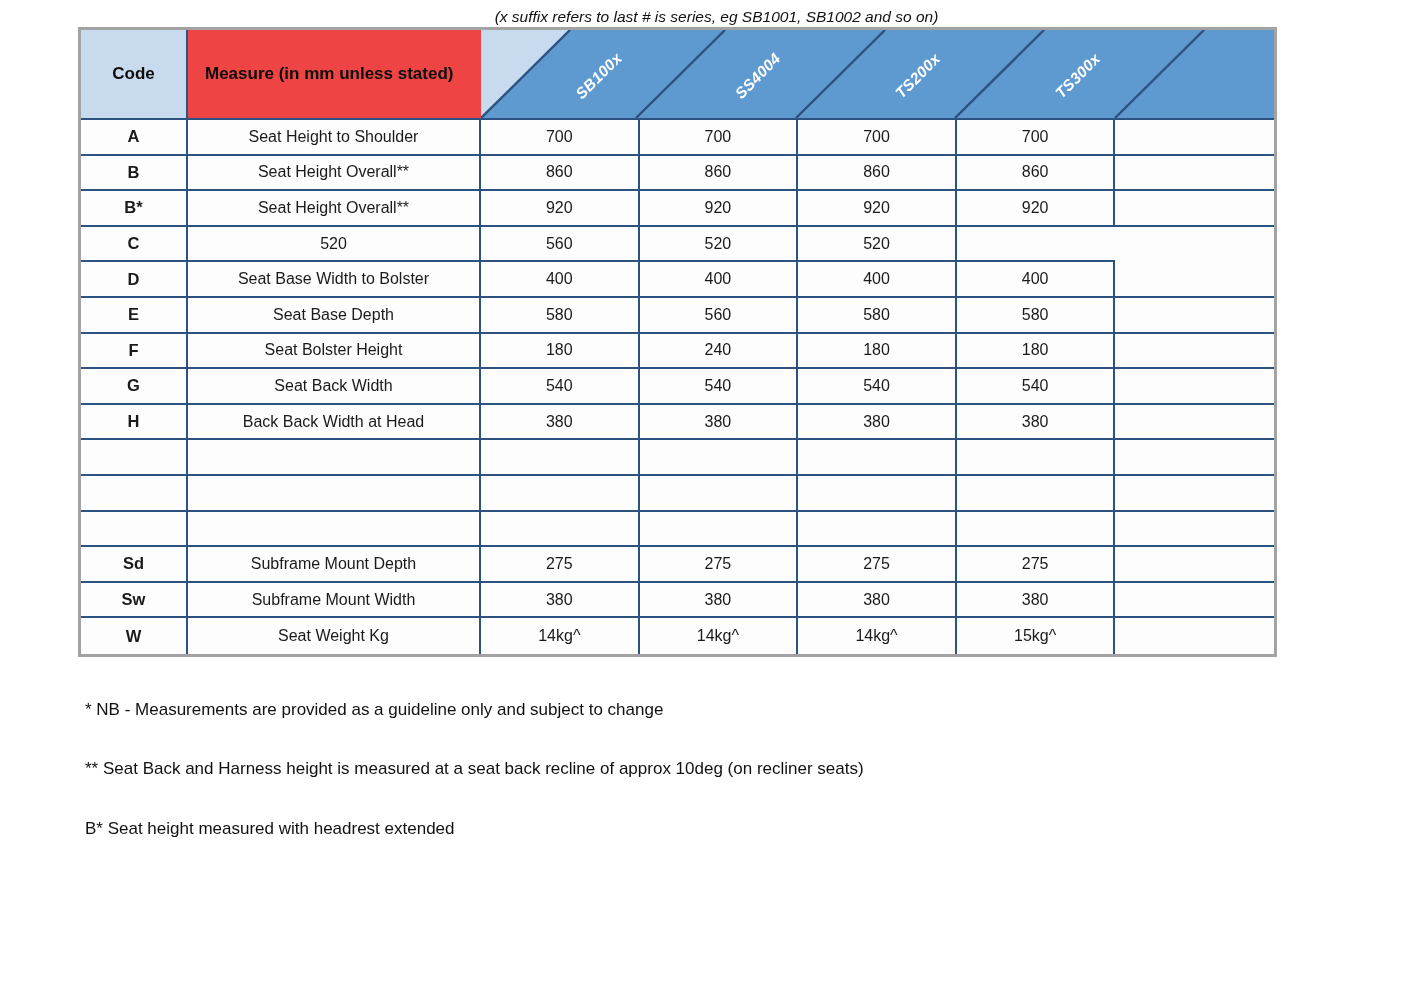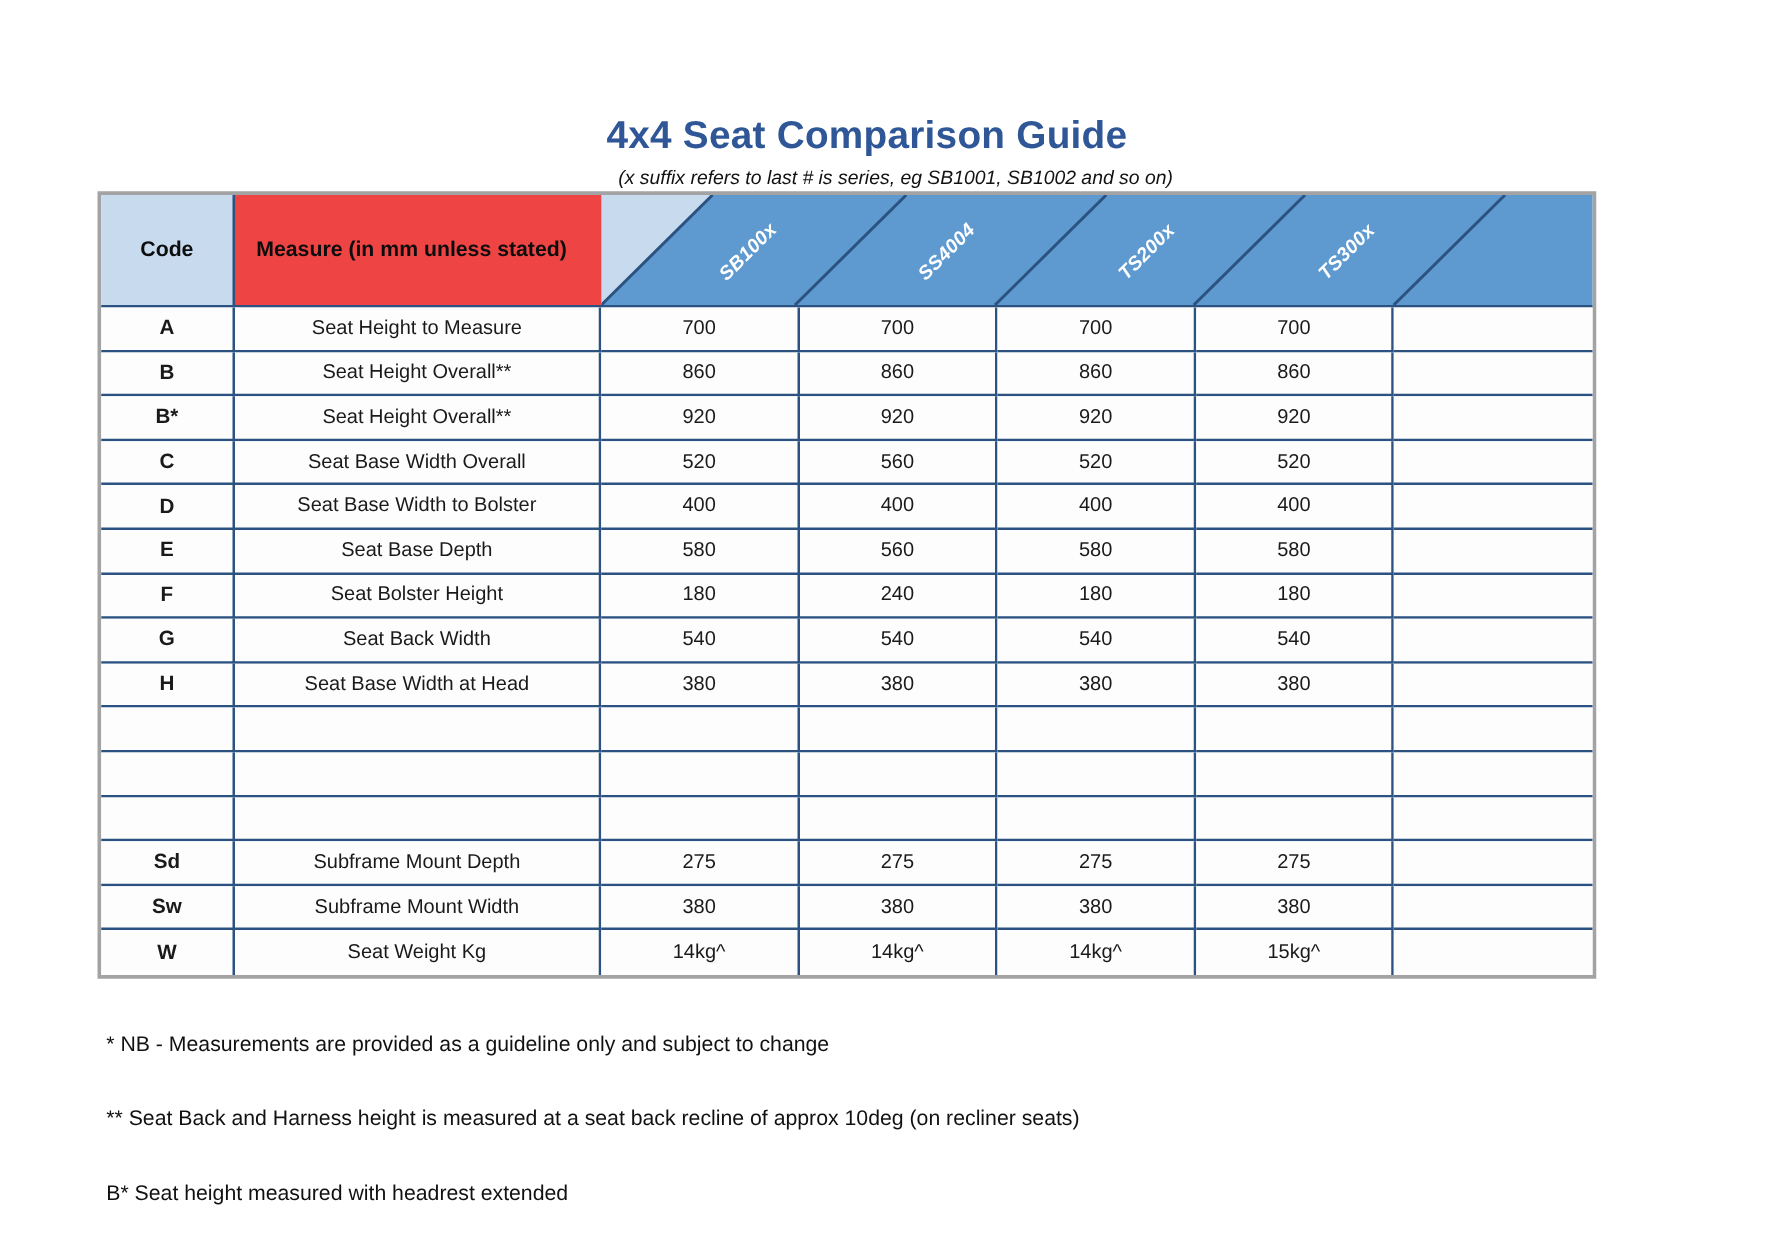--- a/index.html
+++ b/index.html
@@ -38,21 +38,20 @@
   .td.code { font-weight:bold; font-size:16.5px; }
 
   .footnotes { margin-top:40px; padding-left:7px; font-size:17px; color:#111; }
   .footnotes div { line-height:25.5px;margin-top:34px; }
 </style>
 </head>
 <body>
 
 <div class="content">
 
-  <div class="title">4x4 Seat Comparison Guide</div>
   <div class="subtitle">(x suffix refers to last # is series, eg SB1001, SB1002 and so on)</div>
 
   <div class="ctable">
 
     <div class="thead">
       <div class="th-code">Code</div>
       <div class="th-measure">Measure (in mm unless stated)</div>
       <div class="th-diag">
         <svg viewBox="0 0 793 90" preserveAspectRatio="none">
           <polygon points="0,90 0,0 89,0" fill="#c8dbee"></polygon>
@@ -65,21 +64,21 @@
         <span class="diag-label" style="left:118px">SB100x</span>
         <span class="diag-label" style="left:277px">SS4004</span>
         <span class="diag-label" style="left:437px">TS200x</span>
         <span class="diag-label" style="left:597px">TS300x</span>
       </div>
     </div>
 
     <div class="tbody">
       <div class="tr">
           <div class="td code">A</div>
-          <div class="td">Seat Height to Measure</div>
+          <div class="td">Seat Height to Shoulder</div>
           <div class="td">700</div>
           <div class="td">700</div>
           <div class="td">700</div>
           <div class="td">700</div>
           <div class="td"></div>
         </div>
       <div class="tr">
           <div class="td code">B</div>
           <div class="td">Seat Height Overall**</div>
           <div class="td">860</div>
@@ -92,21 +91,20 @@
           <div class="td code">B*</div>
           <div class="td">Seat Height Overall**</div>
           <div class="td">920</div>
           <div class="td">920</div>
           <div class="td">920</div>
           <div class="td">920</div>
           <div class="td"></div>
         </div>
       <div class="tr">
           <div class="td code">C</div>
-          <div class="td">Seat Base Width Overall</div>
           <div class="td">520</div>
           <div class="td">560</div>
           <div class="td">520</div>
           <div class="td">520</div>
           <div class="td"></div>
         </div>
       <div class="tr">
           <div class="td code">D</div>
           <div class="td">Seat Base Width to Bolster</div>
           <div class="td">400</div>
@@ -137,21 +135,21 @@
           <div class="td code">G</div>
           <div class="td">Seat Back Width</div>
           <div class="td">540</div>
           <div class="td">540</div>
           <div class="td">540</div>
           <div class="td">540</div>
           <div class="td"></div>
         </div>
       <div class="tr">
           <div class="td code">H</div>
-          <div class="td">Seat Base Width at Head</div>
+          <div class="td">Back Back Width at Head</div>
           <div class="td">380</div>
           <div class="td">380</div>
           <div class="td">380</div>
           <div class="td">380</div>
           <div class="td"></div>
         </div>
       <div class="tr">
           <div class="td code"></div>
           <div class="td"></div>
           <div class="td"></div>

